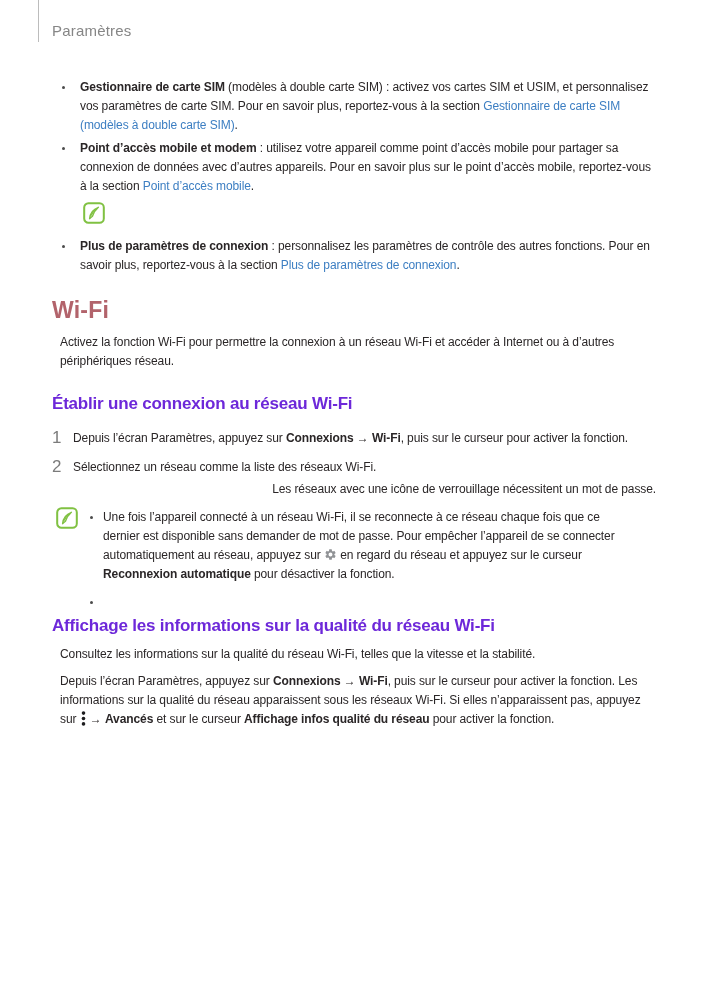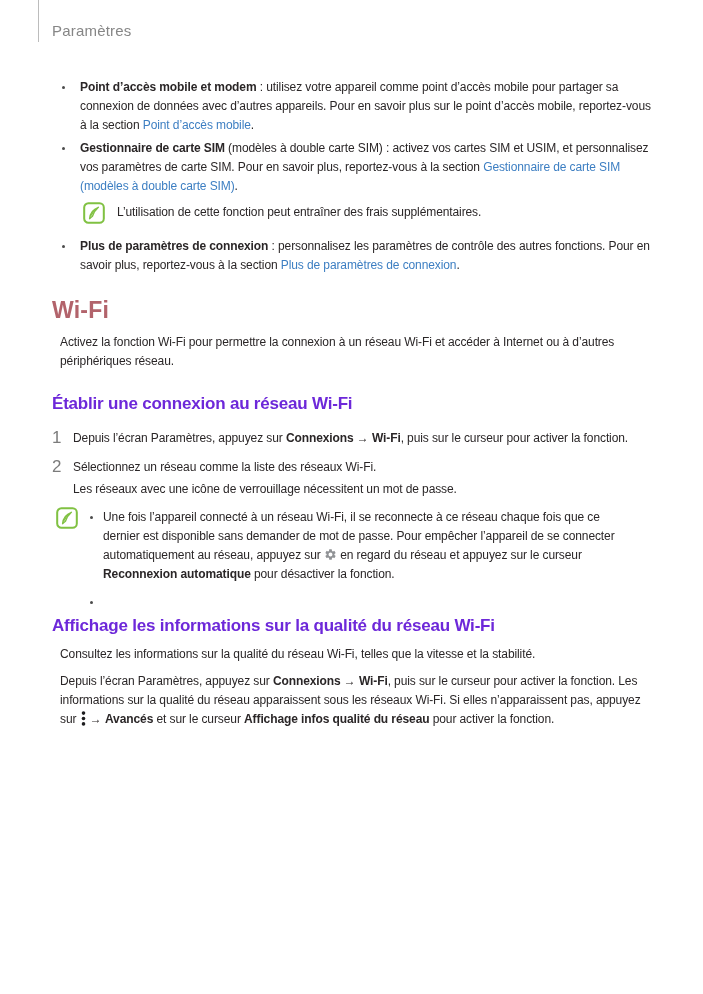--- a/index.html
+++ b/index.html
@@ -29,54 +29,53 @@
   ul.note-bullets > li { position:relative; padding-left:13px; margin:0 0 9px 0; }
   ul.note-bullets .dot { left:0; top:8px; }
 
   h1.section-title { margin:20px 0 0 0; font-size:23px; line-height:30px; font-weight:bold; color:#b2636b; letter-spacing:0.2px; }
   h2.subsection-title { margin:22px 0 0 0; font-size:17px; line-height:22px; font-weight:bold; color:#6d28d9; letter-spacing:-0.2px; }
   p.para { margin:8px 0 0 8px; }
 
   .steps { margin-top:14px; }
   .step { position:relative; padding-left:21px; margin-top:10px; }
   .step-num { position:absolute; left:0; top:-1px; font-size:17px; line-height:20px; color:#7b7b7b; }
-  .step-sub { padding-left:21px; margin-top:3px; }
+  .step-sub { padding-left:21px; margin-top:3px;text-align:right; }
 
   .inline-icon { display:inline-block; }
   .inline-icon svg { display:inline-block; }
   .gear-svg { vertical-align:-2px; }
   .dots-svg { vertical-align:-3px; margin:0 1px; }
 
   .page-footer { position:absolute; left:0; top:950px; width:100%; text-align:center; font-size:13px; color:#ec4899; }
 </style>
 </head>
 <body>
 
 <div class="page">
   <div class="side-rule"></div>
   <div class="chapter-header">Paramètres</div>
 
   <div class="content">
 
     <ul class="bullets">
       <li>
-        <span class="dot"></span><span><span class="b">Point d’accès mobile et modem</span><span> : utilisez votre appareil comme point d’accès mobile pour partager sa connexion de données avec d’autres appareils. Pour en savoir plus sur le point d’accès mobile, reportez-vous à la section </span><span class="link">Point d’accès mobile</span><span>.</span></span>
+        <span class="dot"></span><span><span class="b">Gestionnaire de carte SIM</span><span> (modèles à double carte SIM) : activez vos cartes SIM et USIM, et personnalisez vos paramètres de carte SIM. Pour en savoir plus, reportez-vous à la section </span><span class="link">Gestionnaire de carte SIM (modèles à double carte SIM)</span><span>.</span></span>
       </li>
       <li>
-        <span class="dot"></span><span><span class="b">Gestionnaire de carte SIM</span><span> (modèles à double carte SIM) : activez vos cartes SIM et USIM, et personnalisez vos paramètres de carte SIM. Pour en savoir plus, reportez-vous à la section </span><span class="link">Gestionnaire de carte SIM (modèles à double carte SIM)</span><span>.</span></span>
+        <span class="dot"></span><span><span class="b">Point d’accès mobile et modem</span><span> : utilisez votre appareil comme point d’accès mobile pour partager sa connexion de données avec d’autres appareils. Pour en savoir plus sur le point d’accès mobile, reportez-vous à la section </span><span class="link">Point d’accès mobile</span><span>.</span></span>
       </li>
     </ul>
 
     <div class="note note-nested">
       <span class="note-icon"><svg width="22" height="22" viewBox="0 0 24 24">
             <rect x="1.3" y="1.3" width="21.4" height="21.4" rx="4.6" fill="none" stroke="#80c142" stroke-width="2.2"></rect>
             <path d="M7.2 18.2 C7.8 11.5 11.2 7.8 16.8 5.8 C13.6 8.6 11.4 11.8 10.3 15.6 C9.3 16.5 8.2 17.4 7.2 18.2 Z" fill="none" stroke="#80c142" stroke-width="1.5" stroke-linejoin="round"></path>
             <path d="M8.6 15.1 C10.4 11.2 12.4 9.2 14.6 7.9" fill="none" stroke="#80c142" stroke-width="1.2"></path>
           </svg></span>
-      <div class="note-body"><span>L’utilisation de cette fonction peut entraîner des frais supplémentaires.</span></div>
     </div>
 
     <ul class="bullets">
       <li>
         <span class="dot"></span><span><span class="b">Plus de paramètres de connexion</span><span> : personnalisez les paramètres de contrôle des autres fonctions. Pour en savoir plus, reportez-vous à la section </span><span class="link">Plus de paramètres de connexion</span><span>.</span></span>
       </li>
     </ul>
 
     <h1 class="section-title">Wi-Fi</h1>
     <p class="para">Activez la fonction Wi-Fi pour permettre la connexion à un réseau Wi-Fi et accéder à Internet ou à d’autres périphériques réseau.</p>

